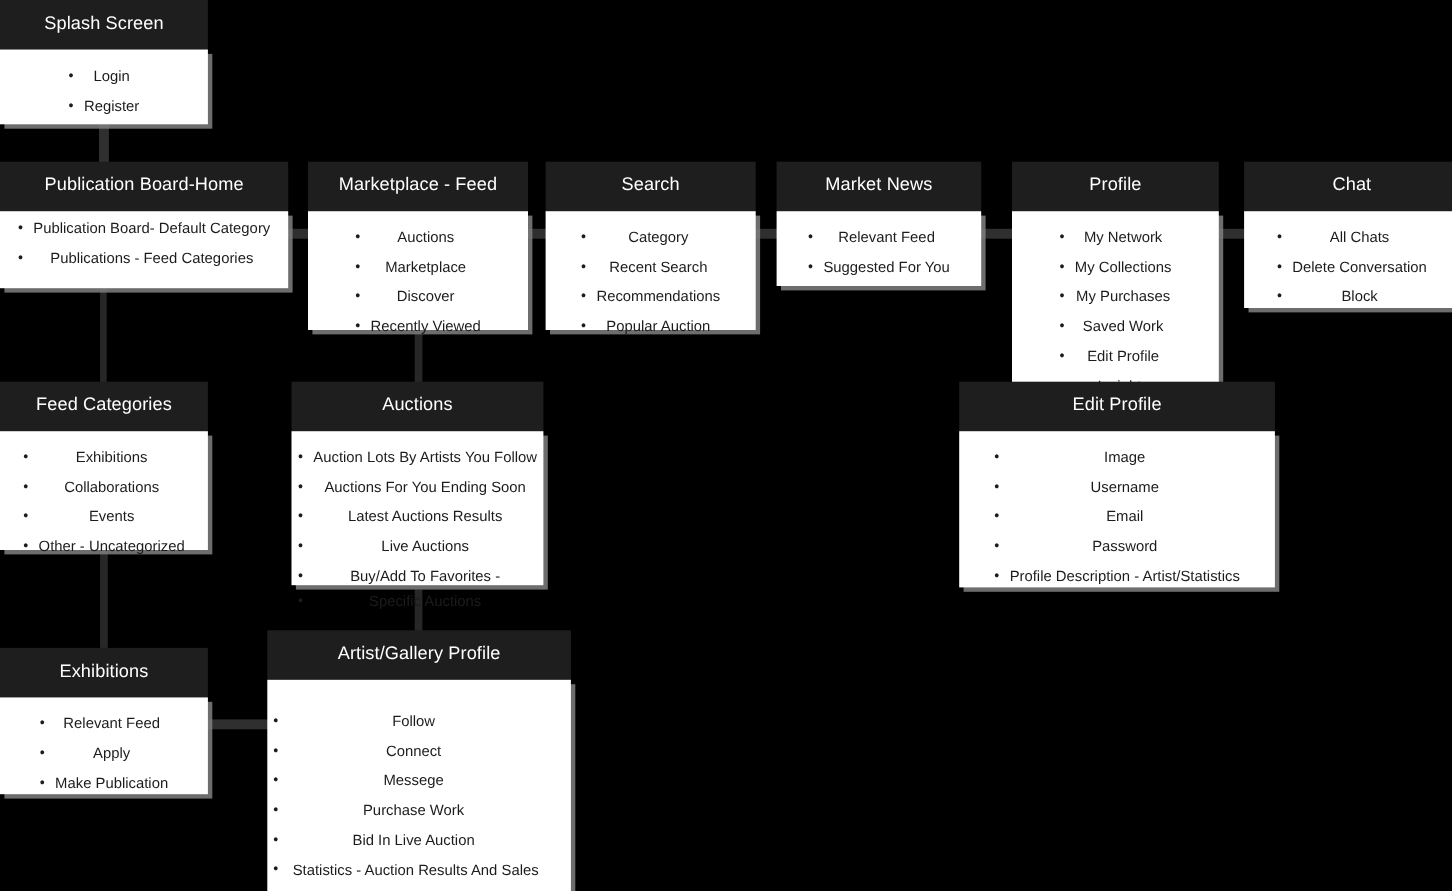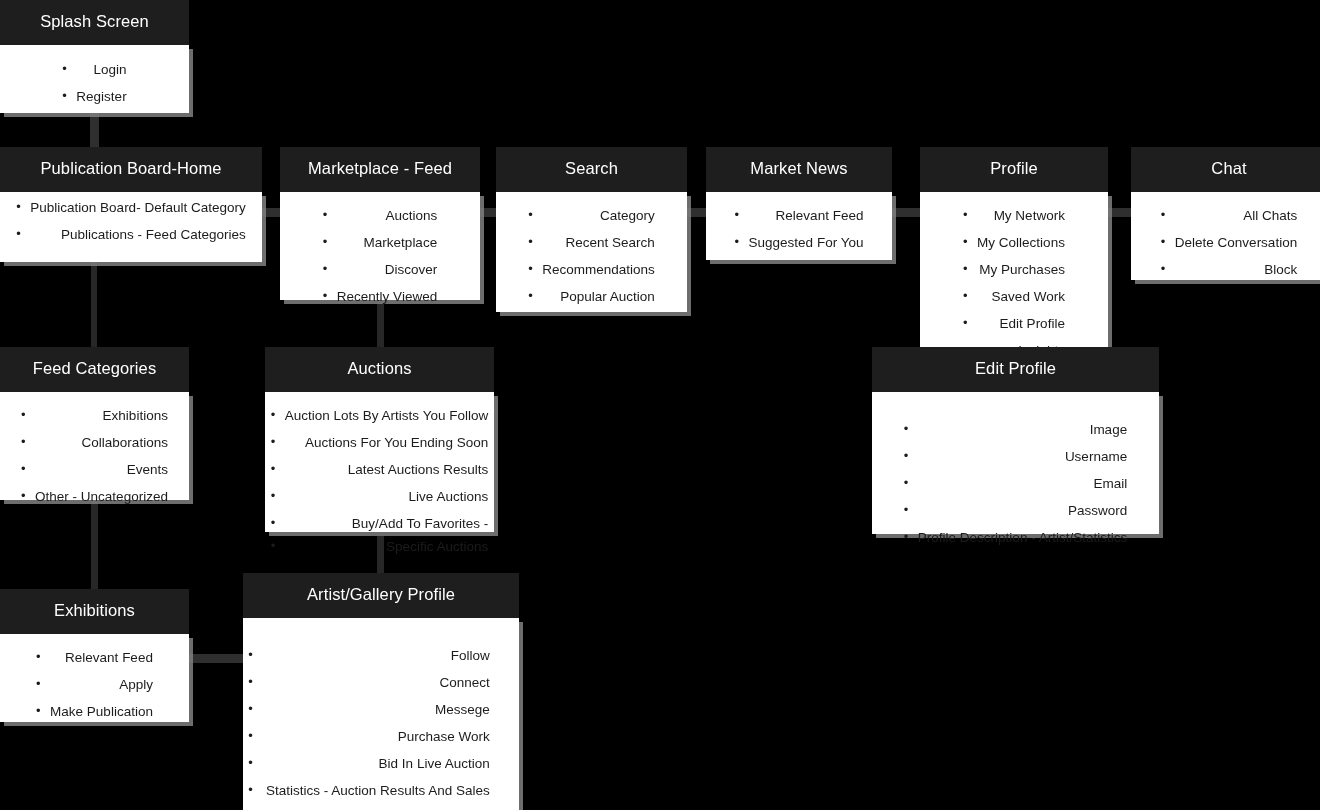--- a/index.html
+++ b/index.html
@@ -66,21 +66,21 @@
   .card-body li:last-child { margin-bottom: 0; }
   .card-body li::before {
     content: "\2022";
     position: absolute;
     left: 0;
     top: -1px;
     font-size: 13px;
     color: #1c1c1c;
   }
   
-  .list-wrap { display: inline-block; text-align: right; }
+  .list-wrap { display: inline-block; text-align: center; }
   .body-center { text-align: center; }
   .li-cont::before { content: ""; }
 </style>
 </head>
 <body>
 
 <div id="canvas">
 
   <div class="conn" style="left:90px; top:110px; width:9px; height:42px;"></div>
 
@@ -125,21 +125,21 @@
         <li>Auctions</li>
         <li>Marketplace</li>
         <li>Discover</li>
         <li>Recently Viewed</li>
       </ul>
     </div>
   </div>
 
   <div class="card" style="left:496px; top:147px; width:191px;">
     <div class="card-head">Search</div>
-    <div class="card-body body-center" style="height:120px; padding-top:14px;">
+    <div class="card-body body-center" style="height:108px; padding-top:14px;">
       <ul class="list-wrap">
         <li>Category</li>
         <li>Recent Search</li>
         <li>Recommendations</li>
         <li>Popular Auction</li>
       </ul>
     </div>
   </div>
 
   <div class="card" style="left:706px; top:147px; width:186px;">
@@ -198,21 +198,21 @@
         <li>Latest Auctions Results</li>
         <li>Live Auctions</li>
         <li>Buy/Add To Favorites -</li>
         <li class="li-cont" style="margin-top:-4px;">Specific Auctions</li>
       </ul>
     </div>
   </div>
 
   <div class="card" style="left:872px; top:347px; width:287px;">
     <div class="card-head">Edit Profile</div>
-    <div class="card-body body-center" style="height:142px; padding-top:28px;">
+    <div class="card-body body-center" style="height:142px; padding-top:14px;">
       <ul class="list-wrap">
         <li>Image</li>
         <li>Username</li>
         <li>Email</li>
         <li>Password</li>
         <li>Profile Description - Artist/Statistics</li>
       </ul>
     </div>
   </div>
 

